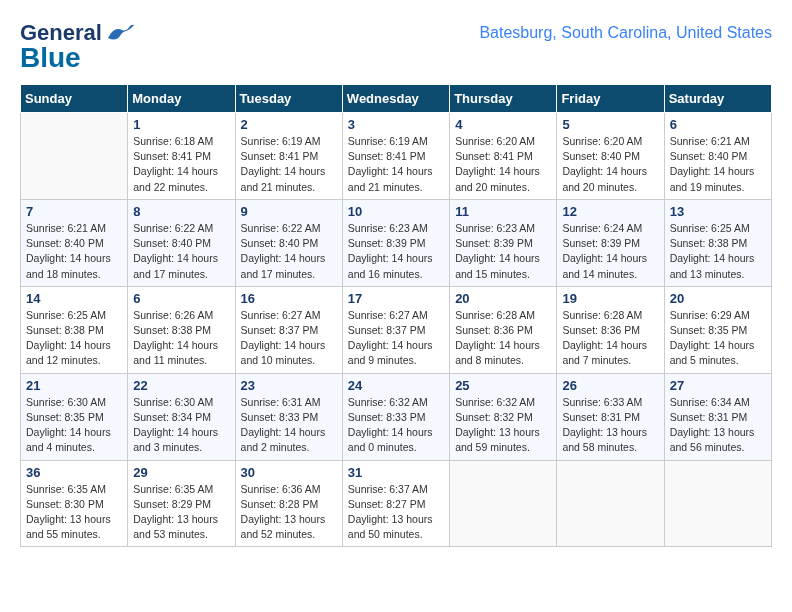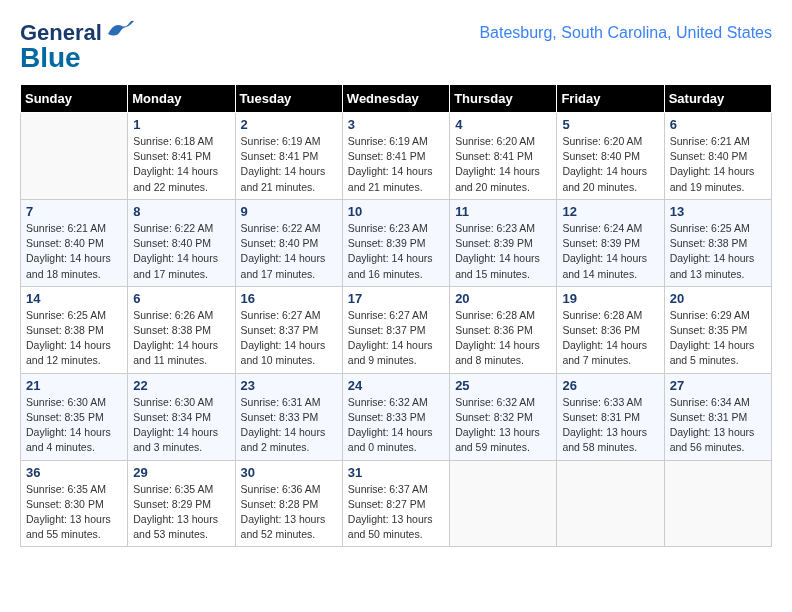--- a/index.html
+++ b/index.html
@@ -16,20 +16,21 @@
       align-items: flex-start;
       margin-bottom: 10px;
     }
     .logo {
       display: flex;
       flex-direction: column;
       align-items: flex-start;
     }
     .logo-row {
       display: flex;
+      align-items: center;
       gap: 2px;
     }
     .title-area {
       text-align: right;
     }
     .month-title {
       font-size: 42px;
       font-weight: bold;
       color: #1a3a6b;
       line-height: 1;
@@ -70,21 +71,21 @@
       display: block;
       margin-bottom: 2px;
     }
     .day-info {
       font-size: 10.5px;
       line-height: 1.45;
       color: #333;
     }
     tr:nth-child(even) td { background-color: #f5f8ff; }
     tr:nth-child(odd) td { background-color: #fff; }
-    .calendar thead tr th { background-color: #000000; }
+    .calendar thead tr th { background-color: #0c4a6e; }
   </style>
 </head>
 <body>
 
 <div class="header-area">
   <div class="logo">
     <div class="logo-row">
       <span style="font-size:22px;font-weight:bold;color:#1a3a6b;">General</span>
       <svg width="28" height="18" viewBox="0 0 28 18" style="margin-left:2px;">
         <path d="M2,14 Q8,2 16,6 Q20,8 24,2 Q26,0 28,1 Q24,6 20,7 Q16,8 14,12 Q10,18 2,14Z" fill="#2a6db5"></path>

